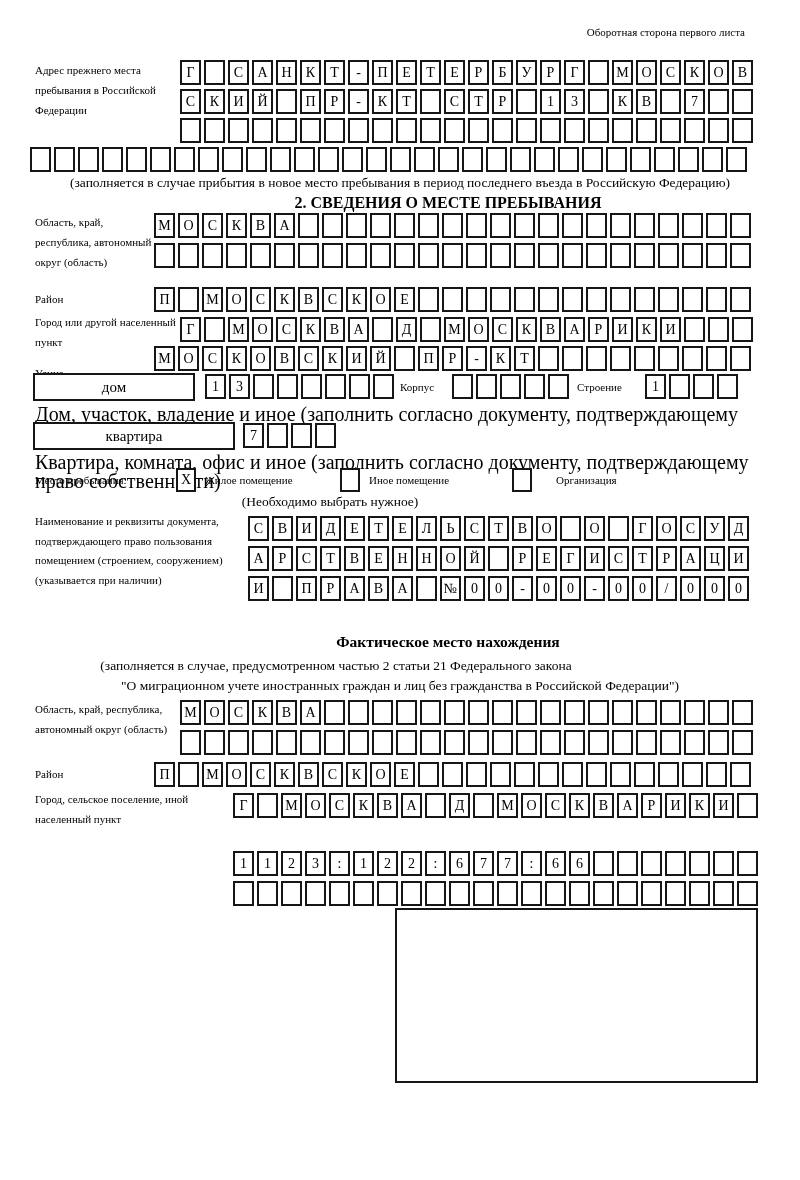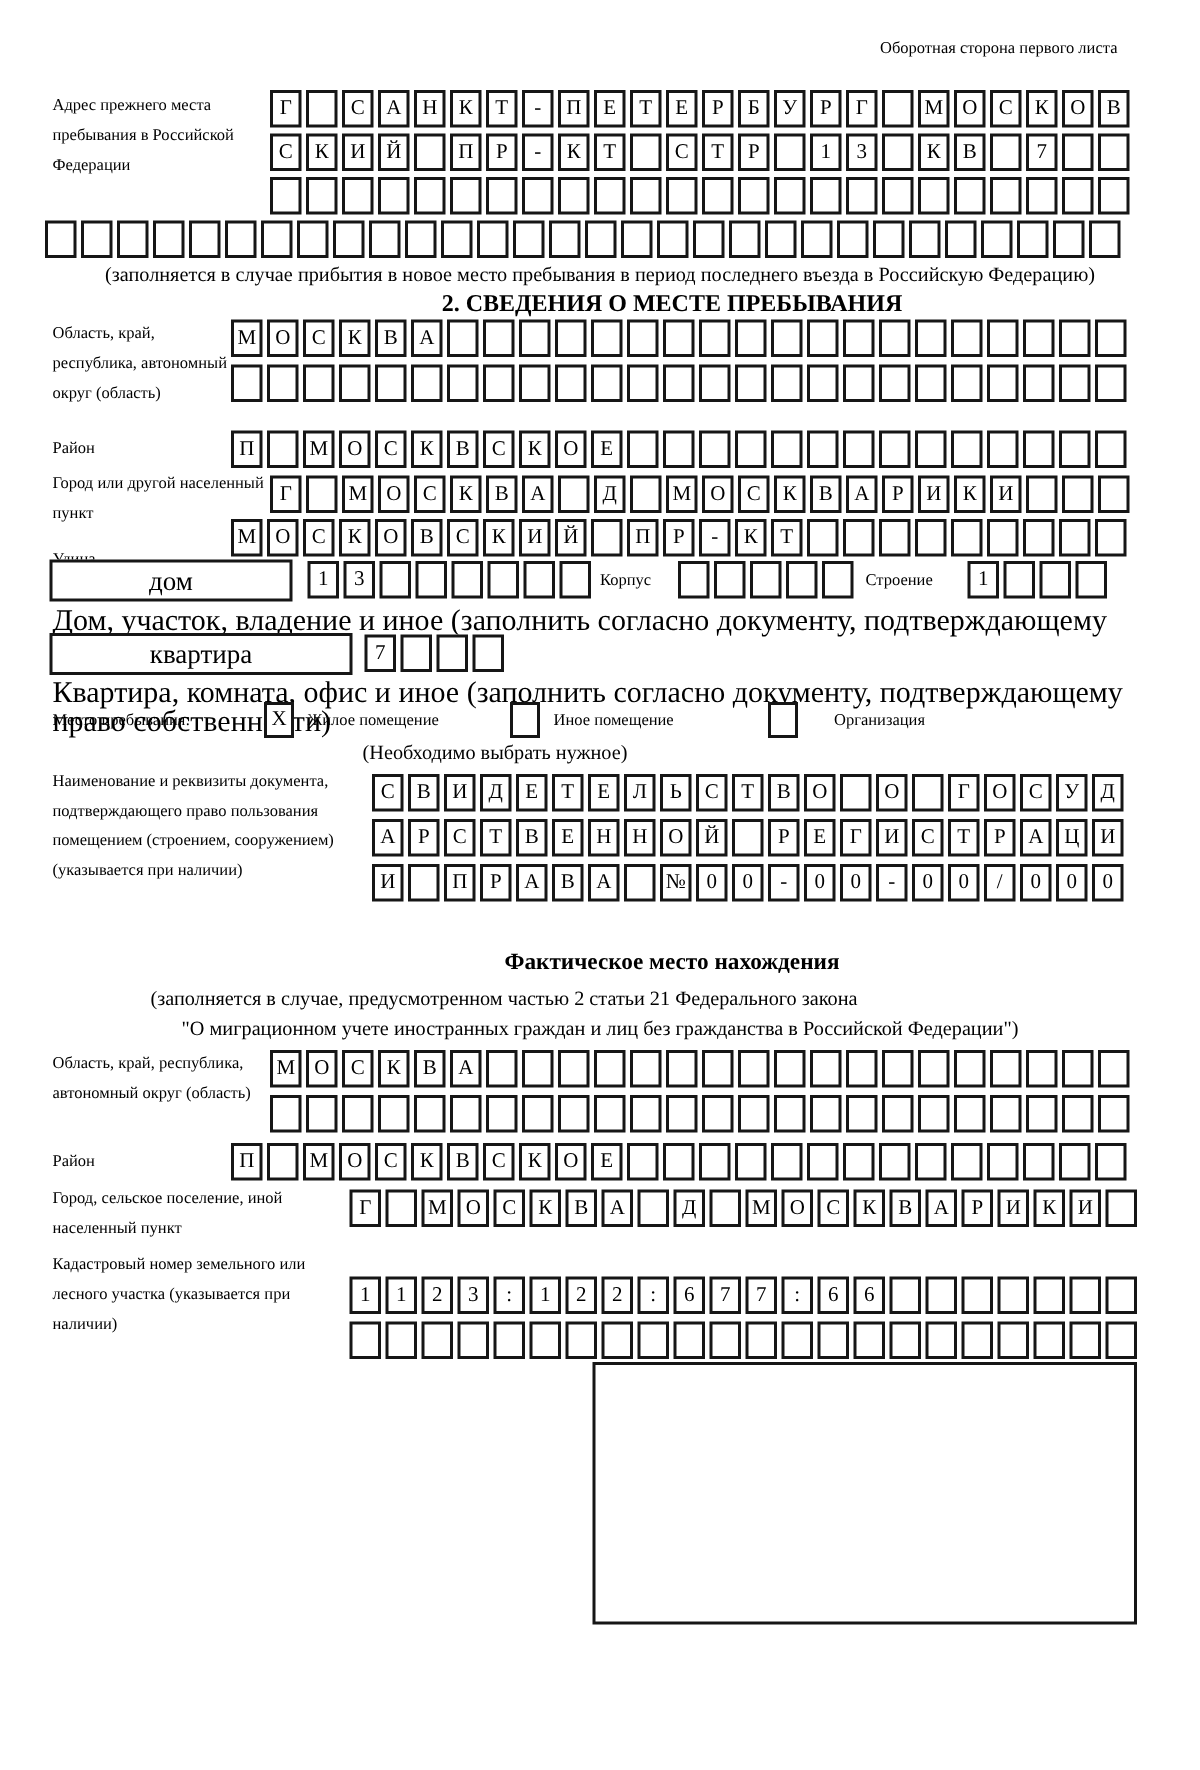--- a/index.html
+++ b/index.html
@@ -16,21 +16,21 @@
   .right { text-align:right; }
   .bold { font-weight:bold;padding-left:48px; }
   .cellrow { display:flex; }
   .cellrow .cell {
     flex:none; width:17px; height:21px; border:2px solid #161616;
     margin-right:3px; text-align:center; font-size:14px; line-height:21px;
     background:#fff;
   }
   .widebox {
     border:2px solid #161616; height:24px; line-height:24px;
-    text-align:center; font-size:18px; background:#fff;
+    text-align:center; font-size:15px; background:#fff;
   }
   .checkbox {
     display:inline-block; width:16px; height:20px; border:2px solid #161616;
     text-align:center; font-size:14px; line-height:20px; background:#fff;
   }
   .bigbox { border:2px solid #161616; background:#fff; }
 </style>
 </head>
 <body>
 
@@ -518,21 +518,20 @@
       <span class="cell">К</span>
       <span class="cell">В</span>
       <span class="cell">А</span>
       <span class="cell">Р</span>
       <span class="cell">И</span>
       <span class="cell">К</span>
       <span class="cell">И</span>
       <span class="cell"></span>
     </div>
 
-  <div class="abs lbl" style="left:35px; top:833px; width:190px;">Кадастровый номер земельного или лесного участка (указывается при наличии)</div>
   <div class="abs cellrow" style="left:233px; top:851px;">
       <span class="cell">1</span>
       <span class="cell">1</span>
       <span class="cell">2</span>
       <span class="cell">3</span>
       <span class="cell">:</span>
       <span class="cell">1</span>
       <span class="cell">2</span>
       <span class="cell">2</span>
       <span class="cell">:</span>

